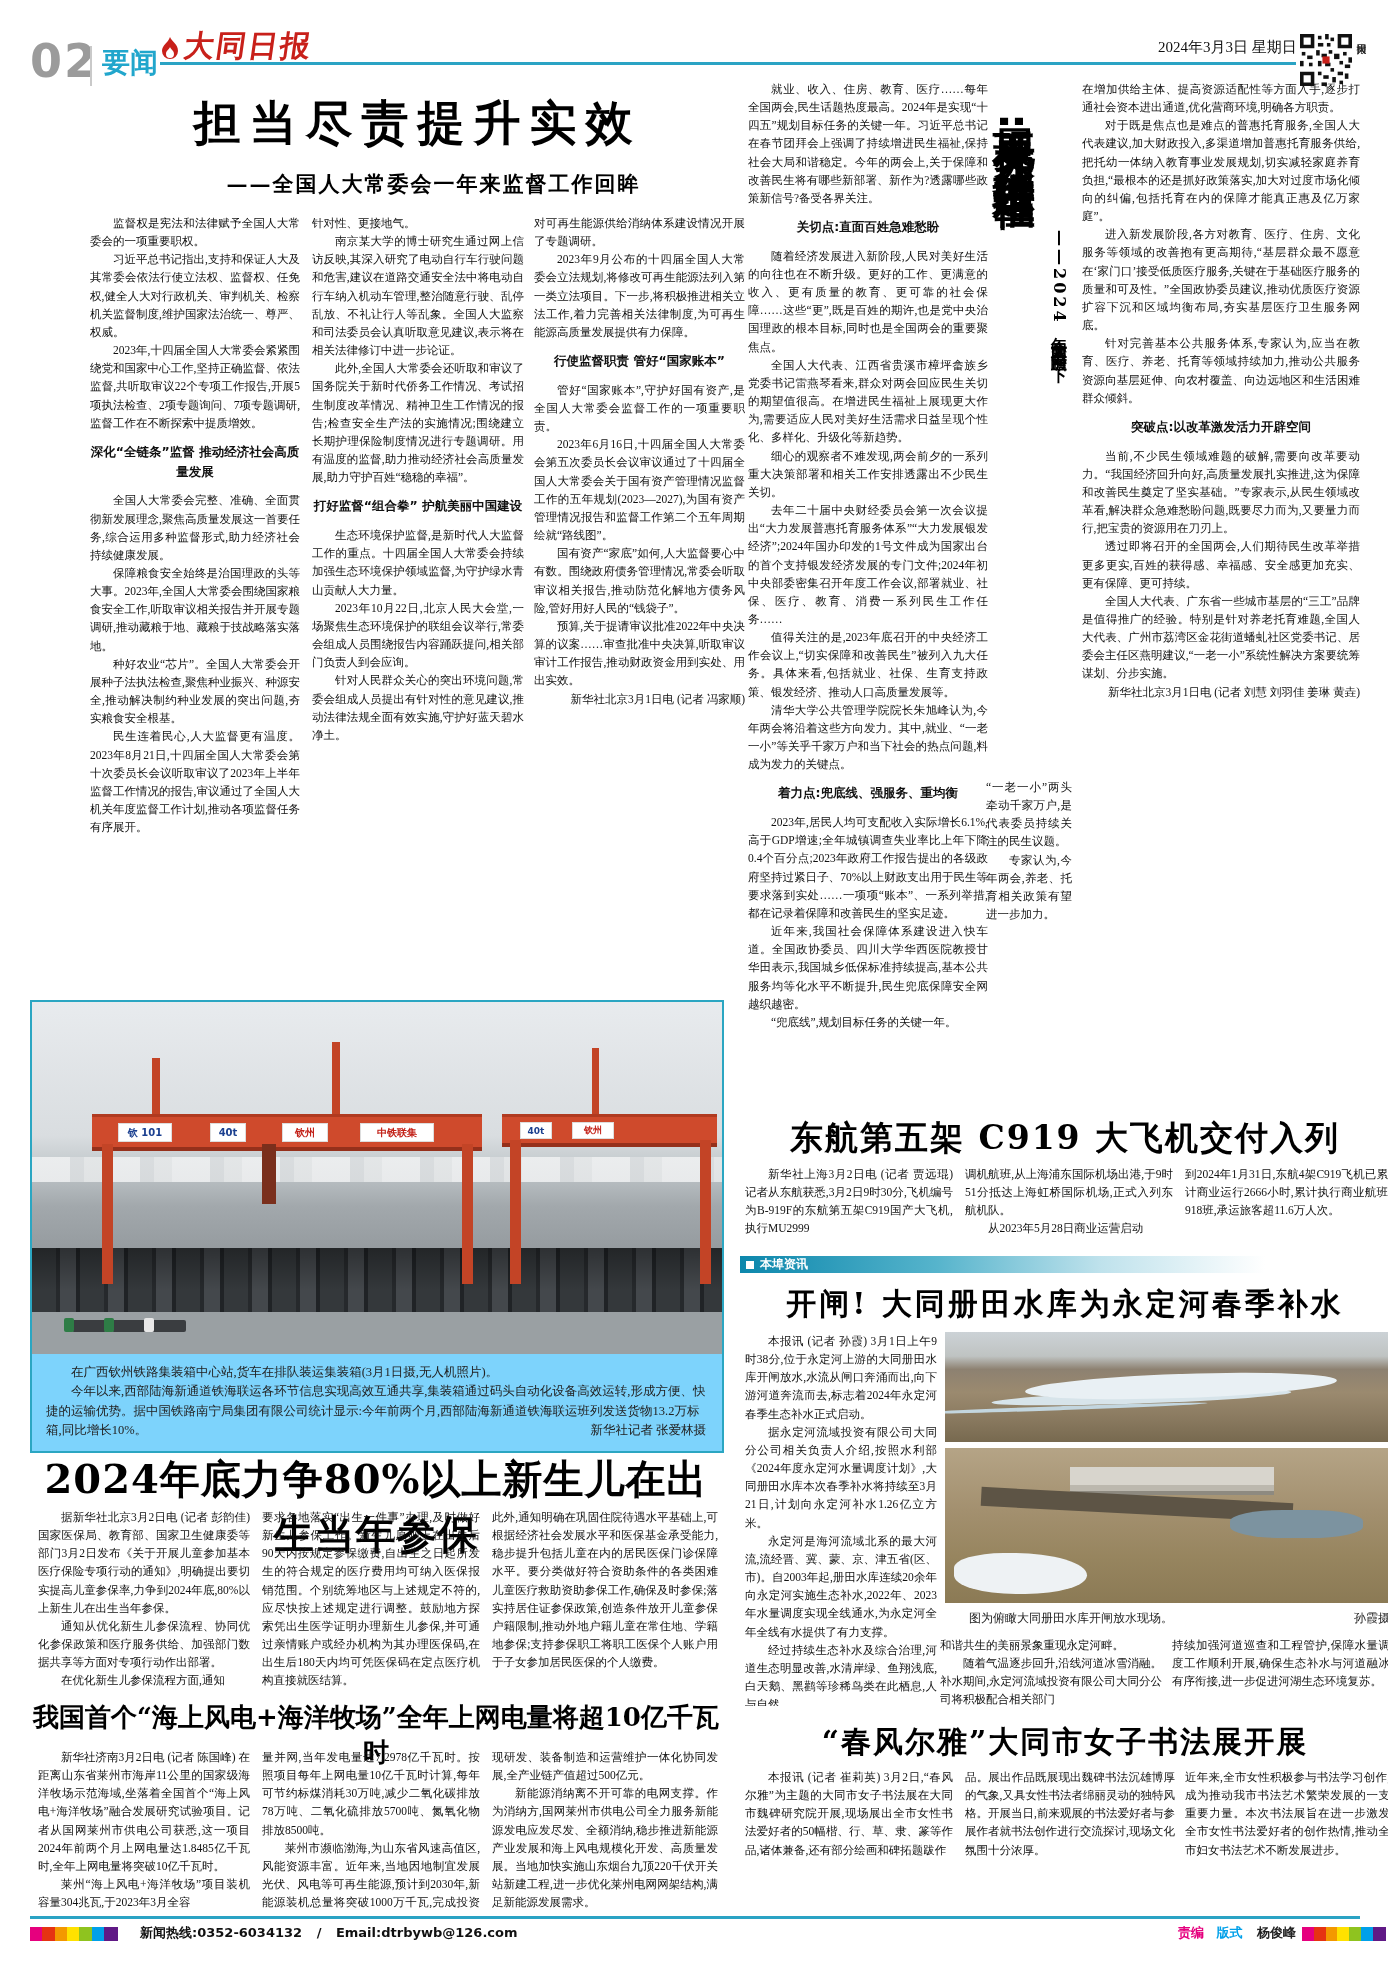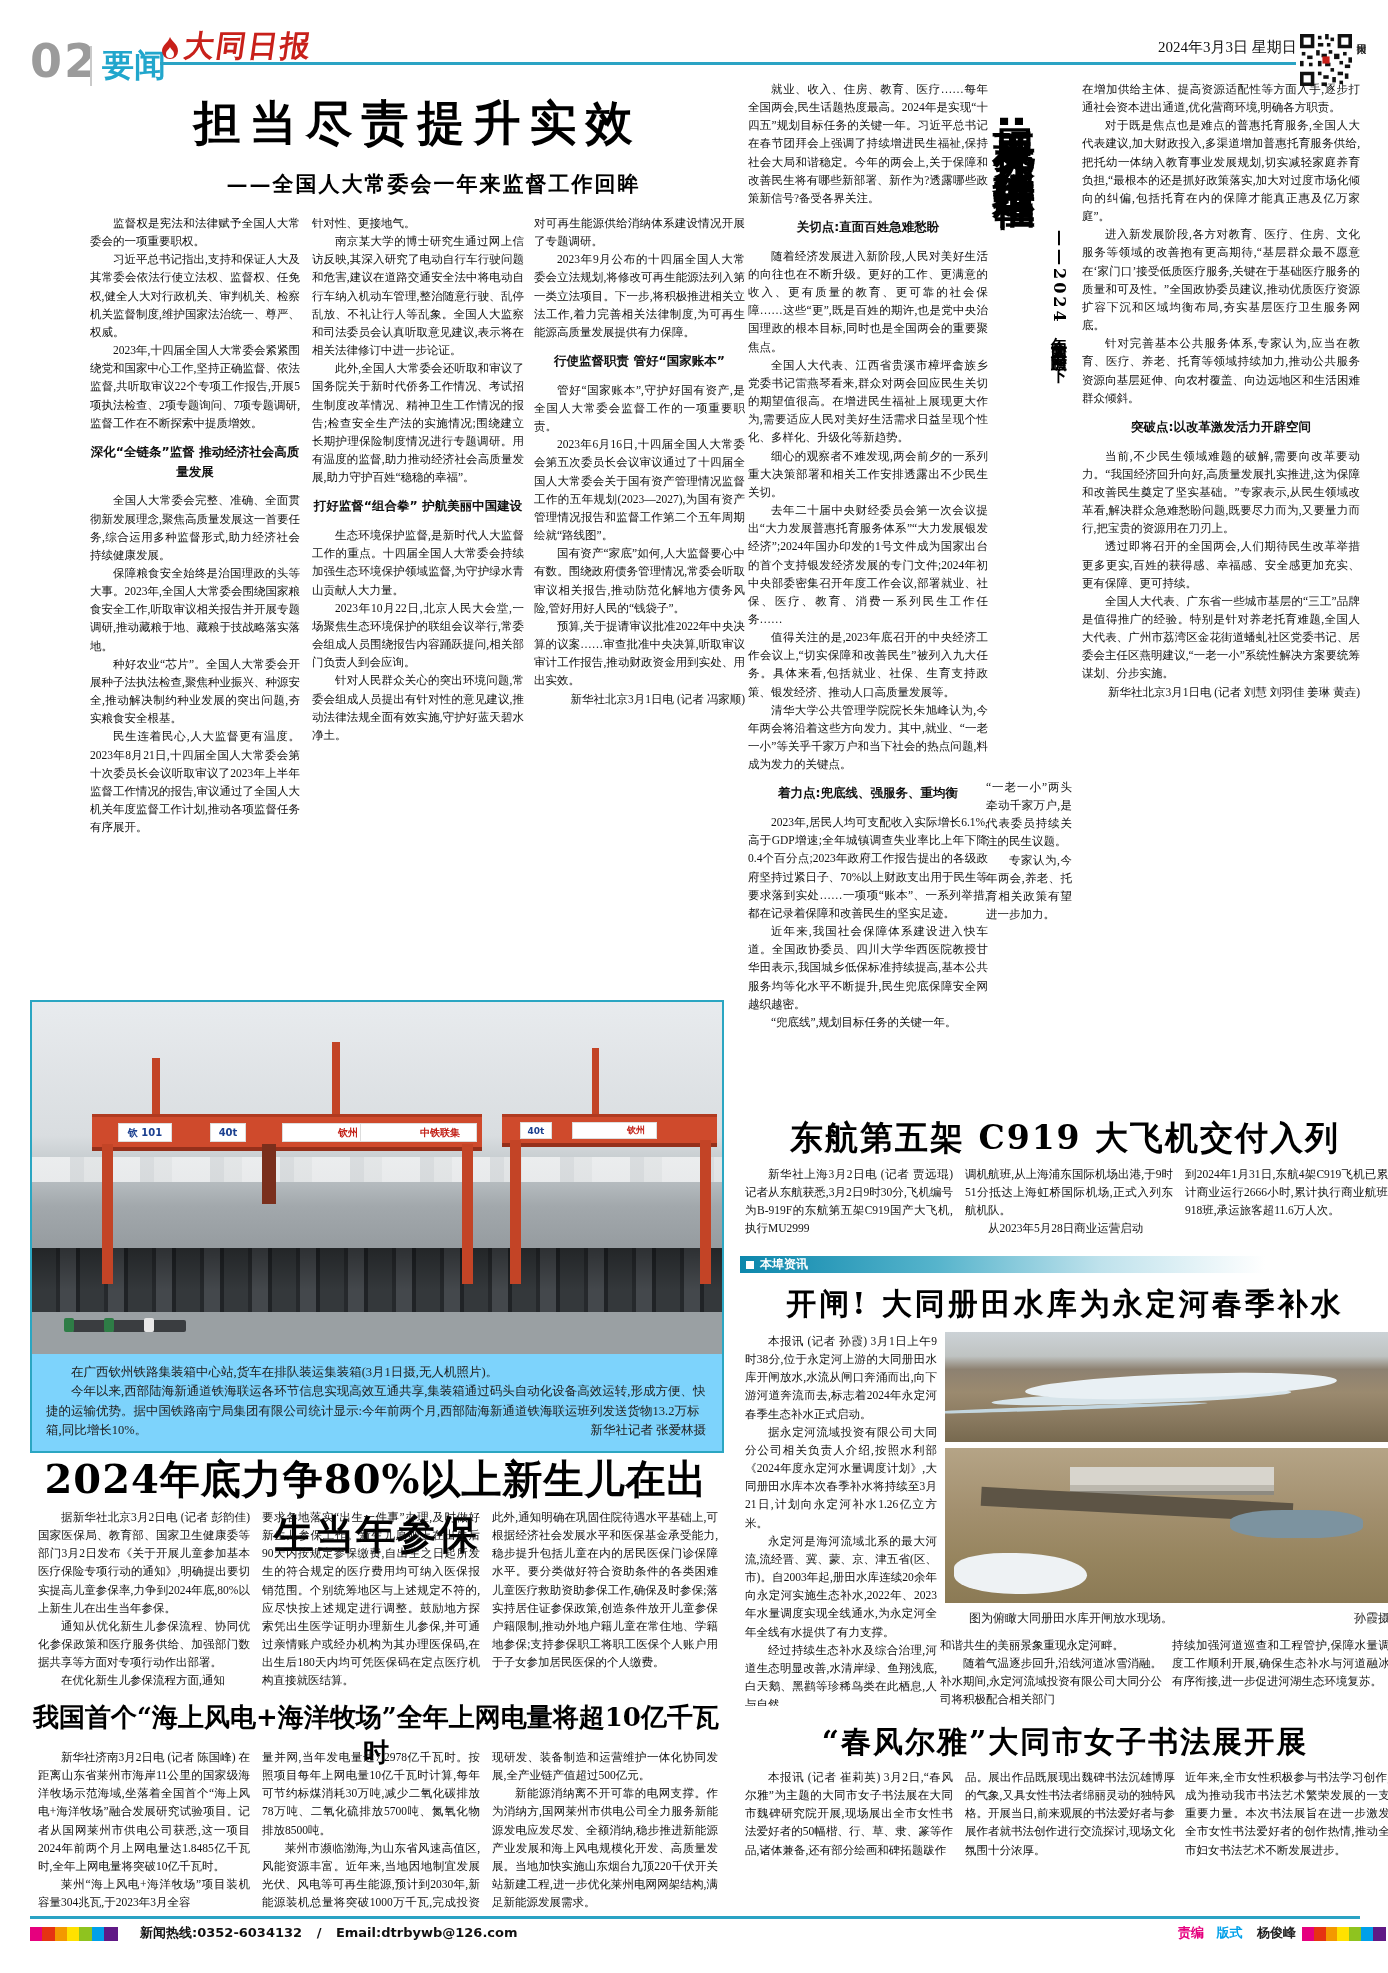--- a/index.html
+++ b/index.html
@@ -3,21 +3,21 @@
 <meta charset="utf-8">
 <style>
   html,body{margin:0;padding:0;background:#e9e9e9;}
   #paper{position:relative;width:1388px;height:1973px;background:#ffffff;margin:0 auto;overflow:hidden;
          font-family:"Liberation Serif","DejaVu Serif",serif;color:#111;}
   .abs{position:absolute;}
 
   
   .pagenum{font-family:"DejaVu Sans","Liberation Sans",sans-serif;font-size:46px;font-weight:bold;color:#9b9b9b;letter-spacing:2px;}
   .hdr-divider{width:2px;height:40px;background:#c9c9c9;}
-  .section-label{font-family:"DejaVu Sans","Liberation Sans",sans-serif;font-size:32px;font-weight:bold;color:#21a6cc;}
+  .section-label{font-family:"DejaVu Sans","Liberation Sans",sans-serif;font-size:28px;font-weight:bold;color:#21a6cc;}
   .masthead{display:flex;align-items:flex-end;gap:4px;}
   .masthead-text{font-size:30px;font-weight:bold;color:#c8201a;transform:skewX(-8deg);letter-spacing:2px;}
   .hdr-rule{height:3px;background:#2aa3c4;}
   .hdr-date{font-size:15px;color:#111;font-family:"Liberation Serif",serif;}
   .qr{width:52px;height:52px;}
   .qr-label{writing-mode:vertical-rl;font-size:10px;line-height:1.1;color:#222;}
 
   
   .headline-sans{font-family:"DejaVu Sans","Liberation Sans",sans-serif;font-weight:bold;color:#000;text-align:center;}
   .headline-serif{font-family:"DejaVu Serif","Liberation Serif",serif;font-weight:bold;color:#000;text-align:center;}
@@ -46,21 +46,21 @@
       background:repeating-linear-gradient(90deg,#f1f2f3 0 38px,#dcdfe1 38px 52px,#e8eaeb 52px 70px);opacity:.85;}
   .rail-yard{position:absolute;left:0;right:0;bottom:0;height:30%;
       background:repeating-linear-gradient(90deg,#34383b 0 24px,#26292c 24px 28px,#44484c 28px 44px,#202326 44px 48px);}
   .rail-yard::after{content:"";position:absolute;inset:0;background:linear-gradient(#00000055,#00000000 40%);}
   .rail-lot{position:absolute;left:0;right:0;bottom:0;height:12%;background:#9aa0a3;}
   .gantry-beam{position:absolute;background:#cf4a2c;border-top:3px solid #b03a20;border-bottom:4px solid #95301b;}
   .gantry-leg{position:absolute;width:11px;background:#c34426;}
   .gantry-top{position:absolute;background:#c34426;}
   .chip{position:absolute;background:#fff;border:1px solid #ddd;font-family:"DejaVu Sans",sans-serif;
         font-size:10px;font-weight:bold;color:#1a3f8f;display:flex;align-items:center;justify-content:center;}
-  .chip.red{color:#c22017;padding-left:43px;}
+  .chip.red{color:#c22017;}
   .truckrow{position:absolute;display:flex;gap:6px;}
   .truck{width:34px;height:12px;background:#3a3d40;border-radius:2px;position:relative;}
   .truck::before{content:"";position:absolute;left:-8px;top:-2px;width:10px;height:14px;background:#2e7d46;border-radius:2px;}
   .truck.white::before{background:#e8e8e8;}
   .photo-caption{position:relative;padding:9px 14px 10px;font-size:12.5px;line-height:1.55;color:#222;}
   .photo-caption .para{margin:0;}
   .credit{position:absolute;right:16px;bottom:10px;font-size:12.5px;}
 
   
   .local-bar{background:linear-gradient(90deg,#0c87ac 0%,#56b4cc 30%,#bfe2ec 55%,#ffffff 80%);

